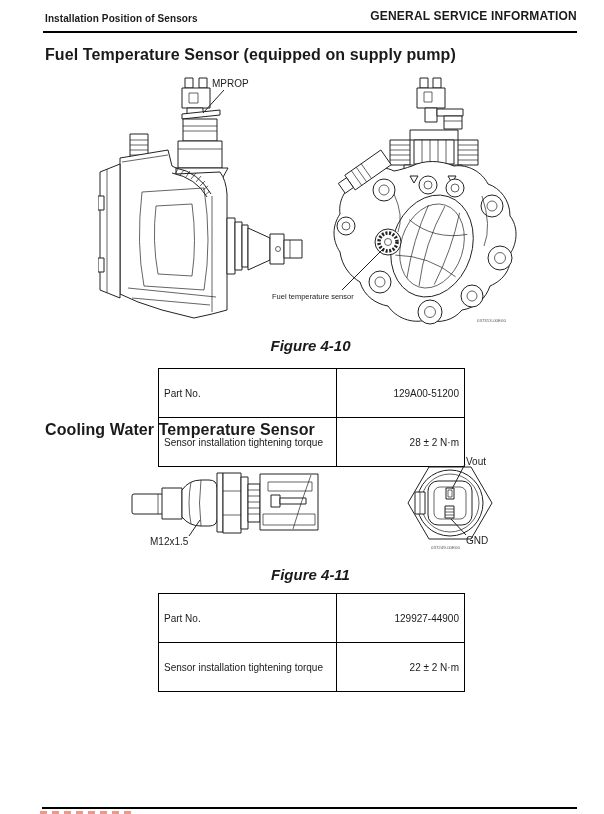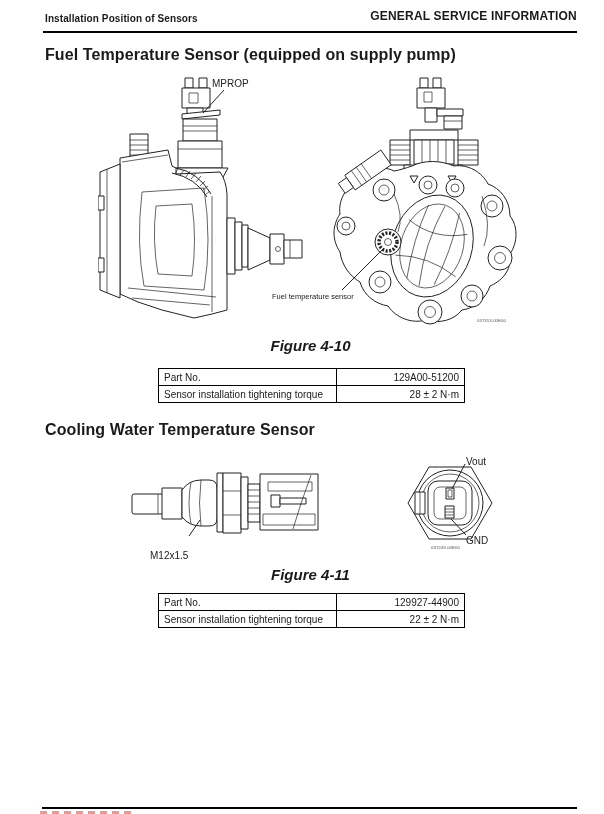--- a/index.html
+++ b/index.html
@@ -18,21 +18,21 @@
   .sec-heading{left:45px;font-size:16px;font-weight:bold;letter-spacing:0.1px;}
   .fig-label{font-size:10px;color:#222;white-space:nowrap;}
   .fig-label-sm{font-size:7.5px;color:#222;white-space:nowrap;}
   .tinycode{font-size:8px;color:#555;white-space:nowrap;transform:scale(0.55);transform-origin:left top;}
   .caption{width:305px;text-align:center;font-size:15px;font-weight:bold;font-style:italic;}
   table.spec{border-collapse:collapse;background:#fff;}
   table.spec td{
     border:1px solid #000;
     font-size:10px;
     height:16px;
-    padding:0 5px;
+    padding:16px 5px;
     color:#1a1a1a;
   }
   td.c1{width:167px;text-align:left;}
   td.c2{width:117px;text-align:right;}
   .ftr-rule{left:42px;top:807px;width:535px;height:2px;background:#000;}
   .watermark{
     left:40px;top:811px;width:96px;height:3px;
     background:repeating-linear-gradient(90deg,#f0968c 0 7px,transparent 7px 12px);
   }
   svg{display:block;}
@@ -273,21 +273,21 @@
       <rect class="lnw" x="40" y="44" width="9" height="12"></rect>
       <line class="lnt" x1="40" y1="47" x2="49" y2="47"></line>
       <line class="lnt" x1="40" y1="50" x2="49" y2="50"></line>
       <line class="lnt" x1="40" y1="53" x2="49" y2="53"></line>
     </g>
 
     <line class="ln" x1="60" y1="2" x2="47" y2="27"></line>
     <line class="ln" x1="46" y1="57" x2="61" y2="73"></line>
   </svg>
 
-  <div class="abs fig-label" style="left:150px;top:536px;margin-top:14px;">M12x1.5</div>
+  <div class="abs fig-label" style="left:150px;top:536px;">M12x1.5</div>
   <div class="abs fig-label" style="left:466px;top:456px;">Vout</div>
   <div class="abs fig-label" style="left:466px;top:535px;">GND</div>
   <div class="abs tinycode" style="left:431px;top:545px;">037249-00E00</div>
 
   <div class="abs caption" style="left:158px;top:566px;">Figure 4-11</div>
 
   <table class="spec abs" style="left:158px;top:593px;">
     <tbody>
         <tr>
       <td class="c1">Part No.</td>

